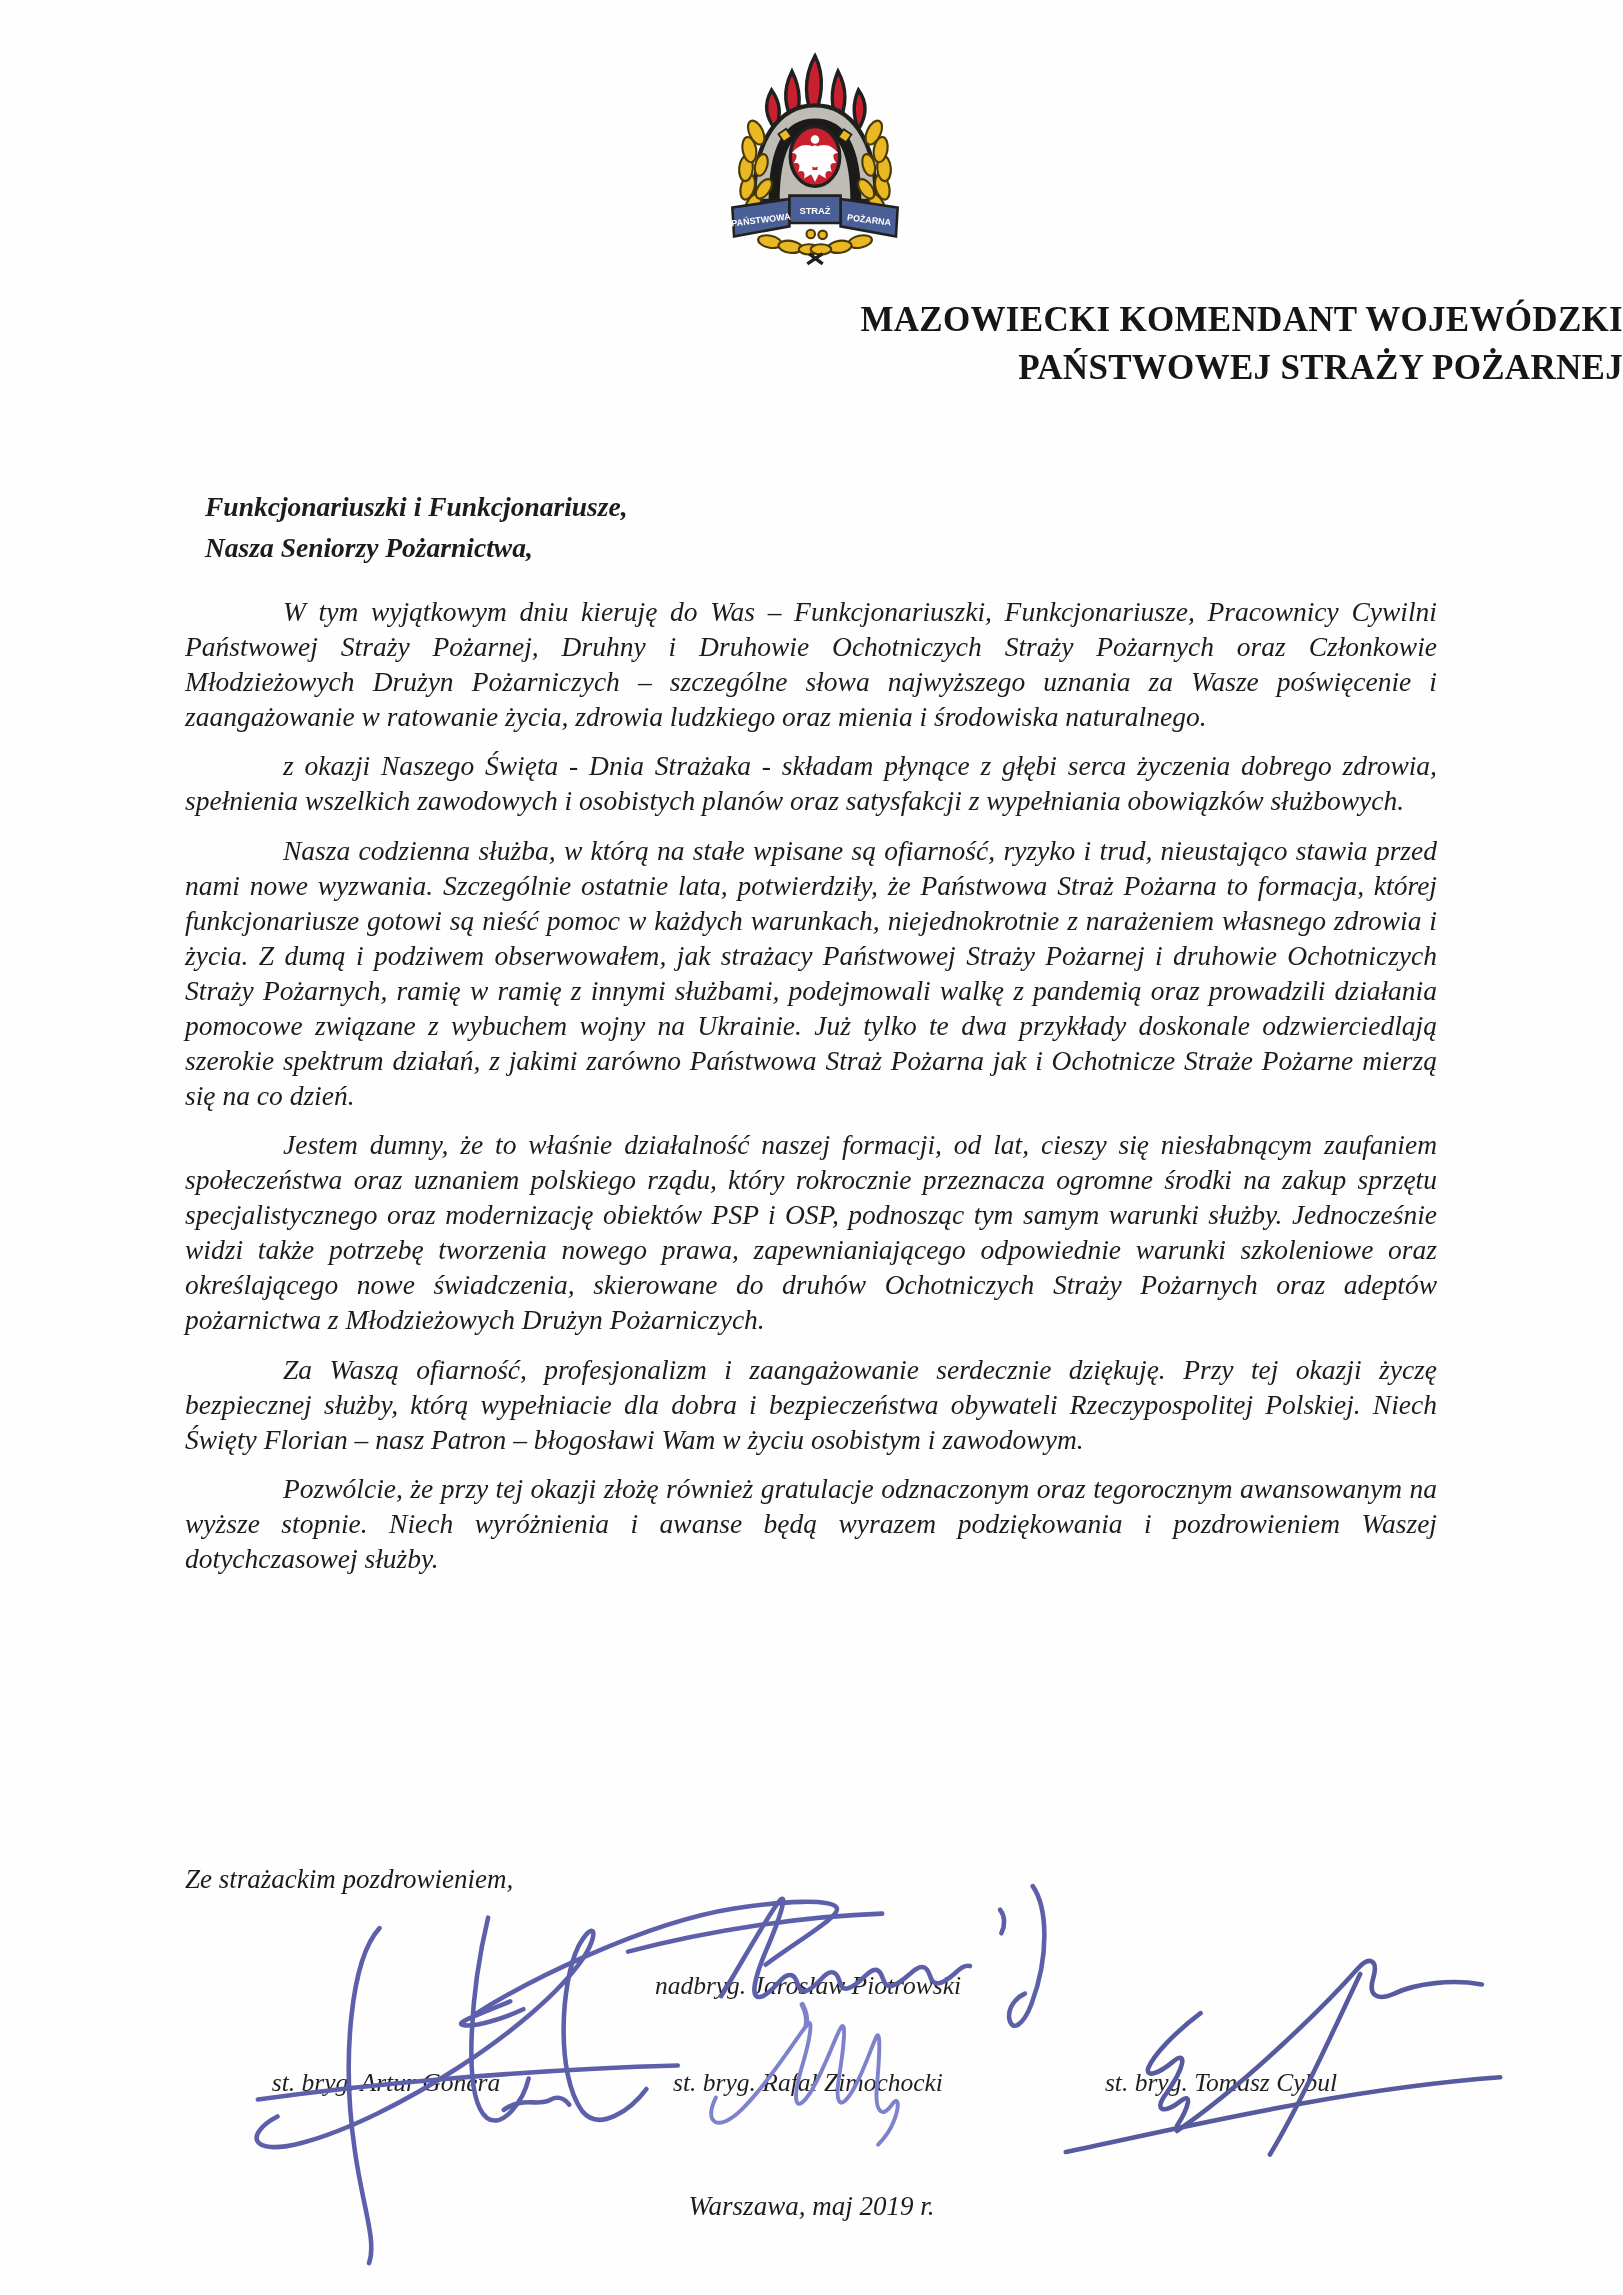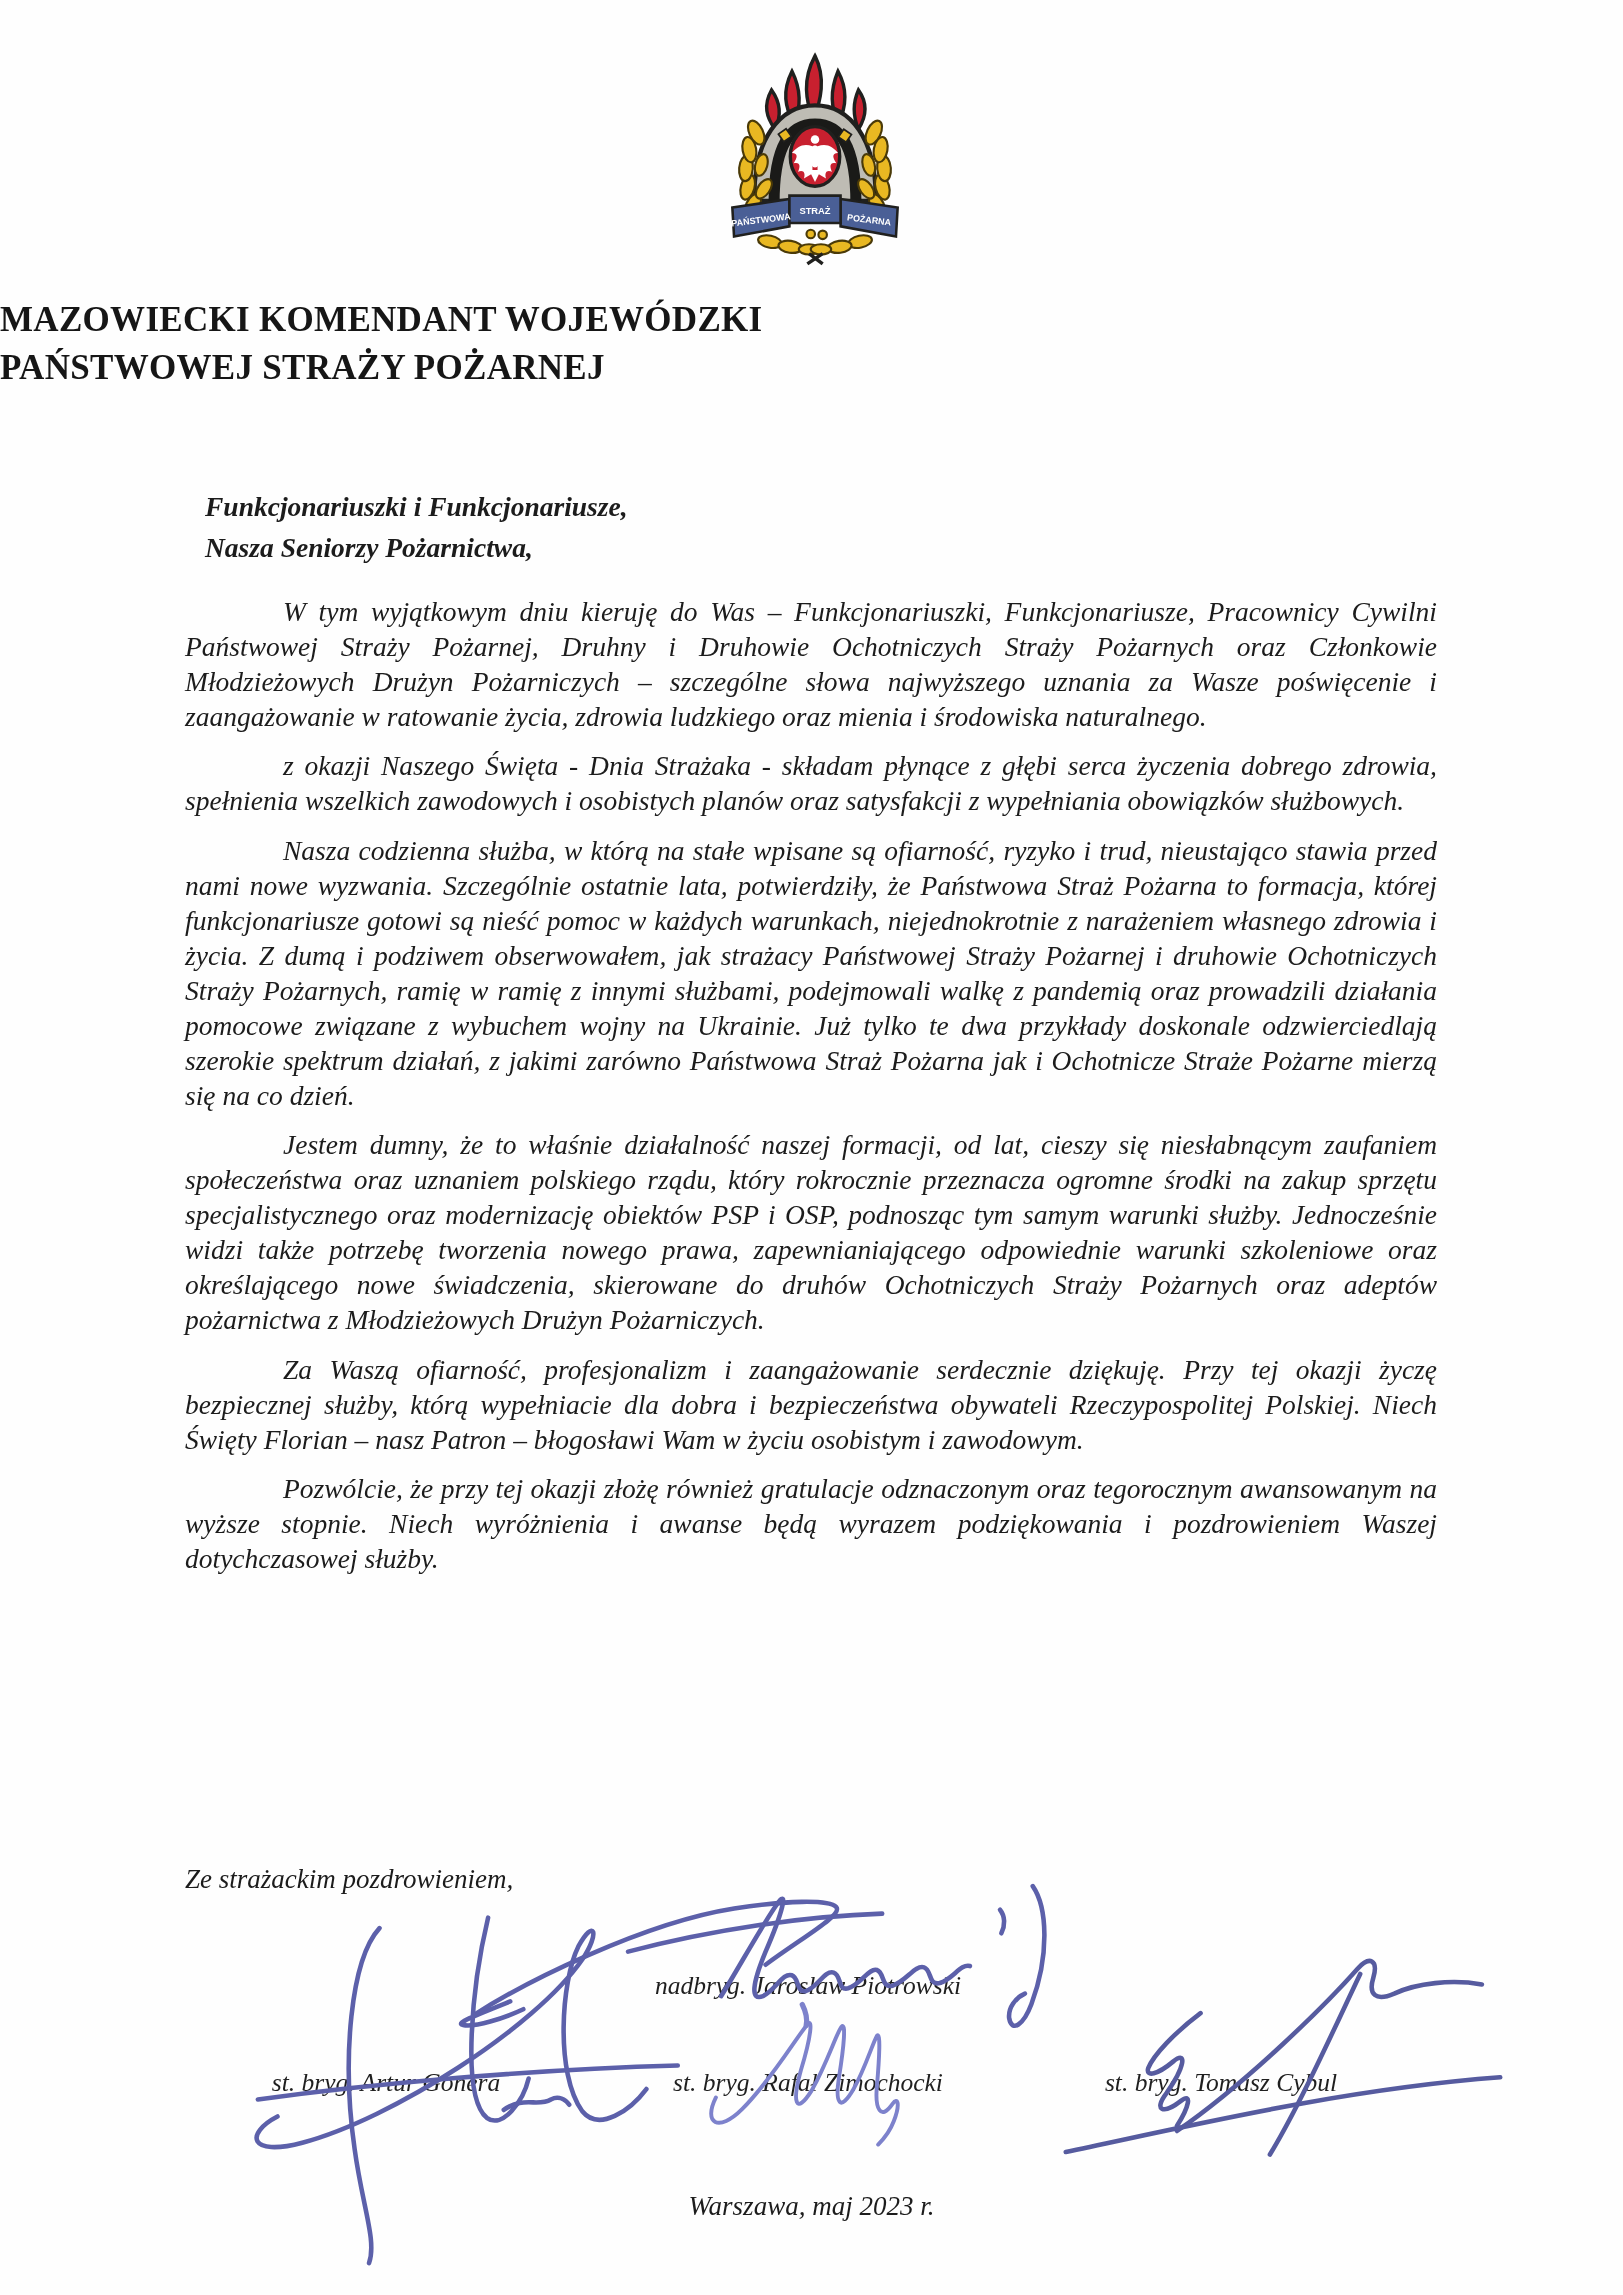--- a/index.html
+++ b/index.html
@@ -12,21 +12,21 @@
     font-family:"Liberation Serif","DejaVu Serif",serif;
     color:#1c1c1c;
   }
   
   .emblem{
     position:absolute;left:717px;top:51px;
     width:196px;height:216px;
   }
   .lh-title{
     position:absolute;left:0;top:296px;width:100%;
-    text-align:left;
+    text-align:right;
     font-weight:bold;
     font-size:35px;line-height:48px;
     letter-spacing:0.3px;
     color:#161616;
   }
   
   .body-block{
     position:absolute;left:185px;top:486px;width:1252px;
     font-style:italic;
   }
@@ -186,16 +186,16 @@
     <path d="M188,298 C298,222 418,102 464,50 C482,30 496,36 488,64 C480,90 492,100 520,88 C554,72 608,66 654,74"></path>
     <path d="M18,330 C200,292 440,234 682,216"></path>
     <path d="M330,334 C376,258 428,142 468,58"></path>
   </svg>
 
   <div class="sig-label lbl-main">nadbryg. Jarosław Piotrowski</div>
   <div class="sig-label lbl-left">st. bryg. Artur Gonera</div>
   <div class="sig-label lbl-center">st. bryg. Rafał Zimochocki</div>
   <div class="sig-label lbl-right">st. bryg. Tomasz Cybul</div>
 
-  <div class="dateline">Warszawa, maj 2023 r.</div>
+  <div class="dateline">Warszawa, maj 2019 r.</div>
 
 </div>
 
 
 </body></html>

